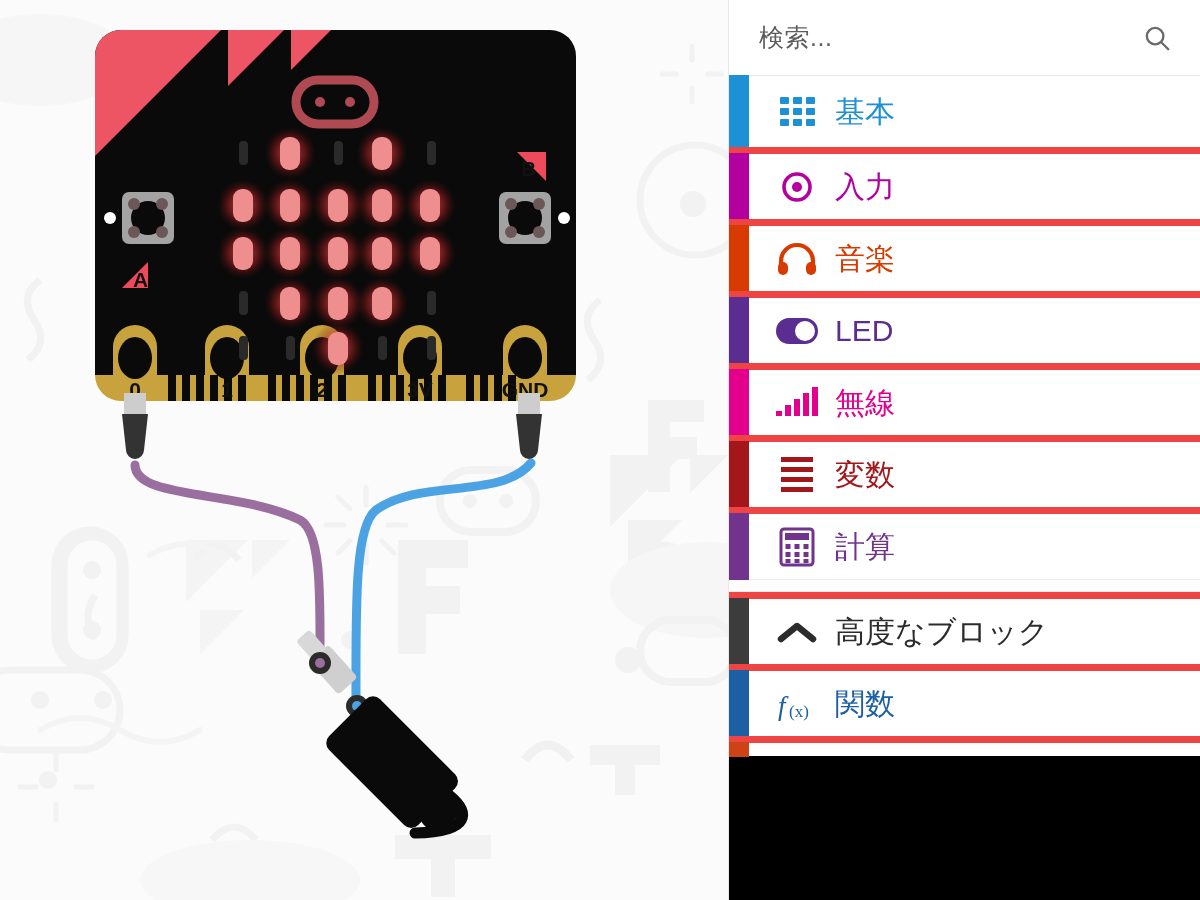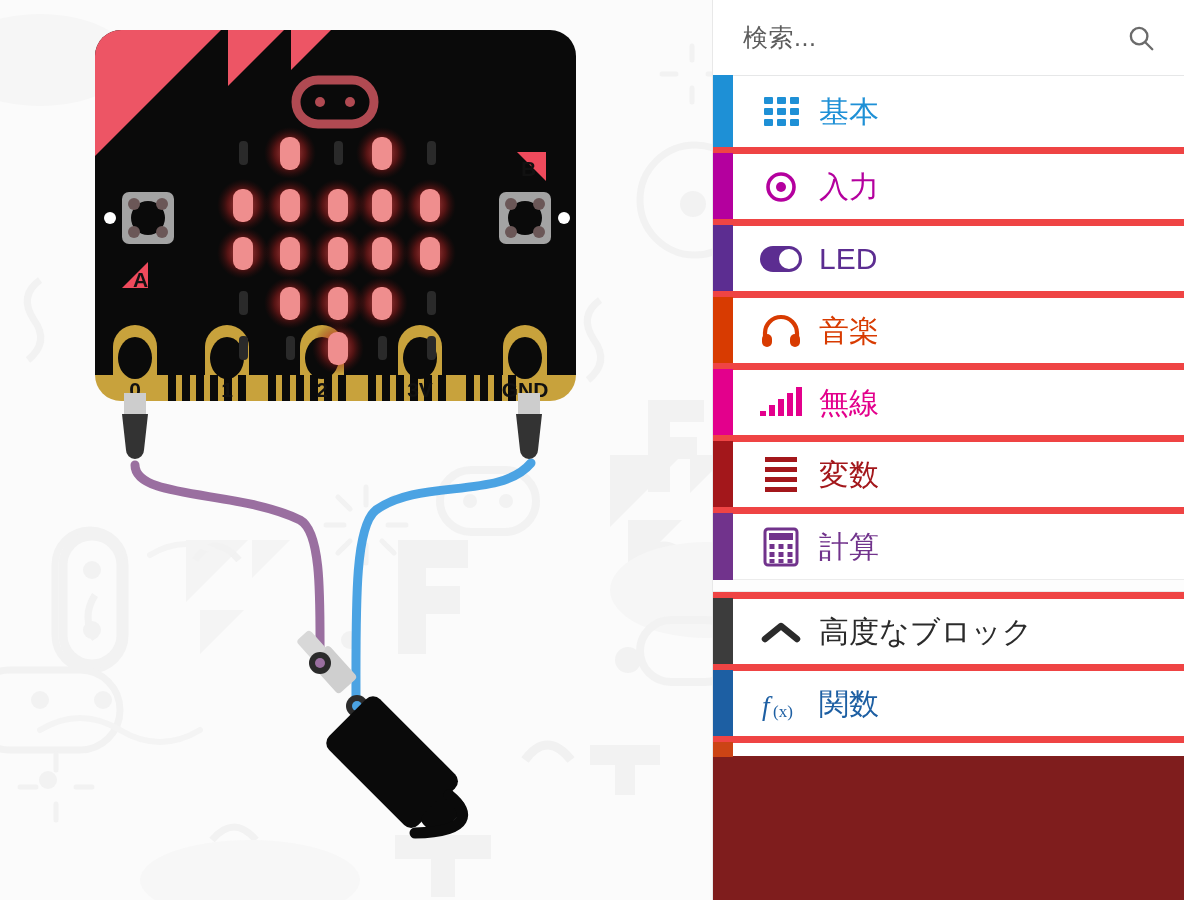--- a/index.html
+++ b/index.html
@@ -14,22 +14,22 @@
   .sim-area {
     position: absolute; left: 0; top: 0; width: 728px; height: 900px;
     background: #fbfbfb; overflow: hidden;
   }
   .sim-bg { position: absolute; inset: 0; }
 
   .board-wrap { position: absolute; left: 0; top: 0; width: 728px; height: 900px; }
 
   
   .panel {
-    position: absolute; left: 712px; top: 0; width: 472px; height: 900px;
-    background: #7f1d1d;
+    position: absolute; left: 728px; top: 0; width: 472px; height: 900px;
+    background: #000000;
     border-left: 1px solid #e8e8e8;
     overflow: hidden;
   }
   .search-row {
     position: relative; height: 75px; width: 100%;
     display: flex; align-items: center;
     padding: 0 28px 0 30px;
     background: #fff;
   }
   .search-text {
@@ -413,40 +413,40 @@
         <span class="cat-icon">
           <svg class="icon-svg" width="40" height="40" viewBox="0 0 40 40">
             <circle cx="20" cy="20" r="13" fill="none" stroke="#b4009e" stroke-width="3.6"></circle>
             <circle cx="20" cy="20" r="5" fill="#b4009e"></circle>
           </svg>
         </span>
         <span class="cat-label" style="color:#b4009e">入力</span>
       </div>
 
       <div class="cat-row">
-        <span class="cat-bar" style="background:#5c2d91"></span>
-        <span class="cat-icon">
-          <svg class="icon-svg" width="44" height="28" viewBox="0 0 44 28">
-            <rect x="1" y="1" width="42" height="26" rx="13" fill="#5c2d91"></rect>
-            <circle cx="30" cy="14" r="10" fill="#ffffff"></circle>
-          </svg>
-        </span>
-        <span class="cat-label" style="color:#5c2d91">LED</span>
-      </div>
-
-      <div class="cat-row">
         <span class="cat-bar" style="background:#d83b01"></span>
         <span class="cat-icon">
           <svg class="icon-svg" width="42" height="34" viewBox="0 0 42 34">
             <path d="M5 25 V19 a16 16 0 0 1 32 0 V25" fill="none" stroke="#d83b01" stroke-width="4.2" stroke-linecap="round"></path>
             <rect x="2" y="20" width="10" height="13" rx="5" fill="#d83b01"></rect>
             <rect x="30" y="20" width="10" height="13" rx="5" fill="#d83b01"></rect>
           </svg>
         </span>
         <span class="cat-label" style="color:#d83b01">音楽</span>
+      </div>
+
+      <div class="cat-row">
+        <span class="cat-bar" style="background:#5c2d91"></span>
+        <span class="cat-icon">
+          <svg class="icon-svg" width="44" height="28" viewBox="0 0 44 28">
+            <rect x="1" y="1" width="42" height="26" rx="13" fill="#5c2d91"></rect>
+            <circle cx="30" cy="14" r="10" fill="#ffffff"></circle>
+          </svg>
+        </span>
+        <span class="cat-label" style="color:#5c2d91">LED</span>
       </div>
 
       <div class="cat-row">
         <span class="cat-bar" style="background:#e3008c"></span>
         <span class="cat-icon" style="color:#e3008c">
           <span class="barsicon">
               <i style="height:5px"></i>
               <i style="height:11px"></i>
               <i style="height:17px"></i>
               <i style="height:23px"></i>

